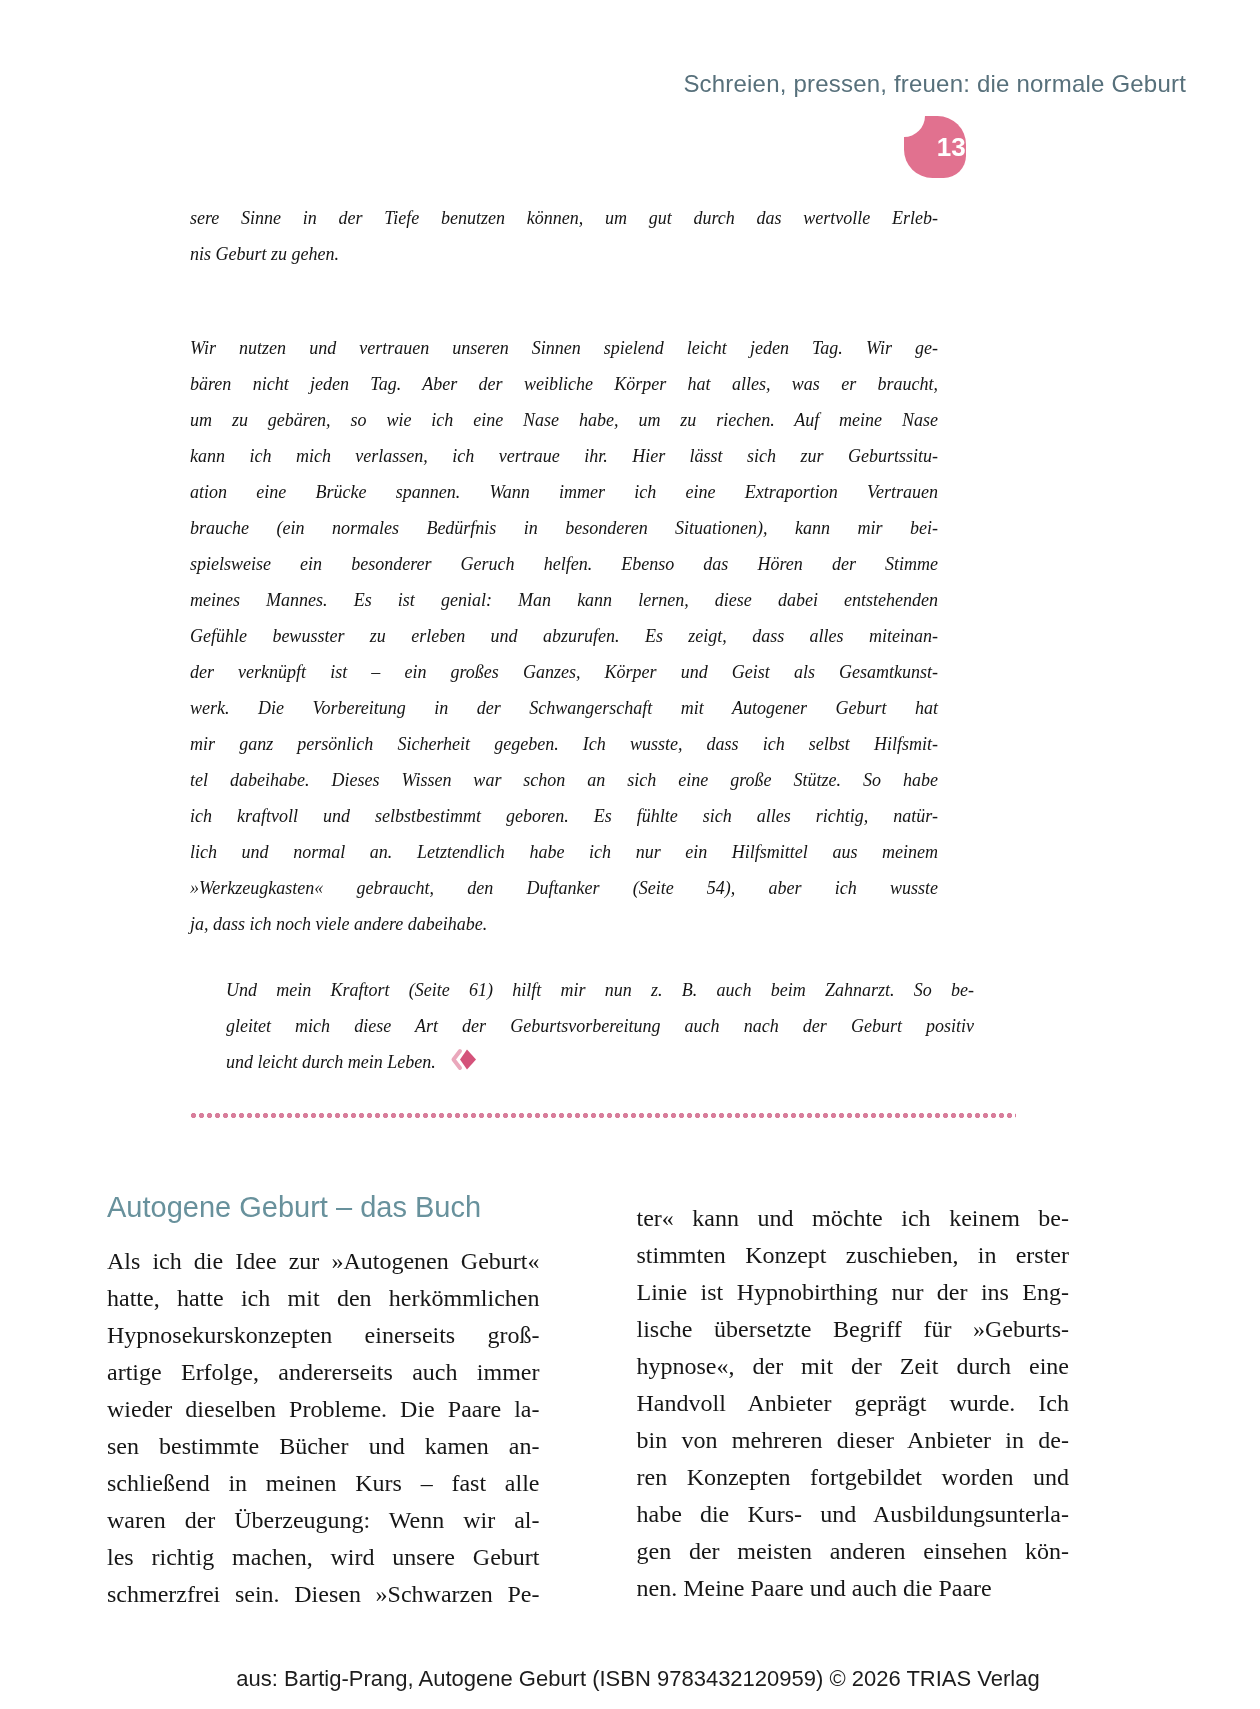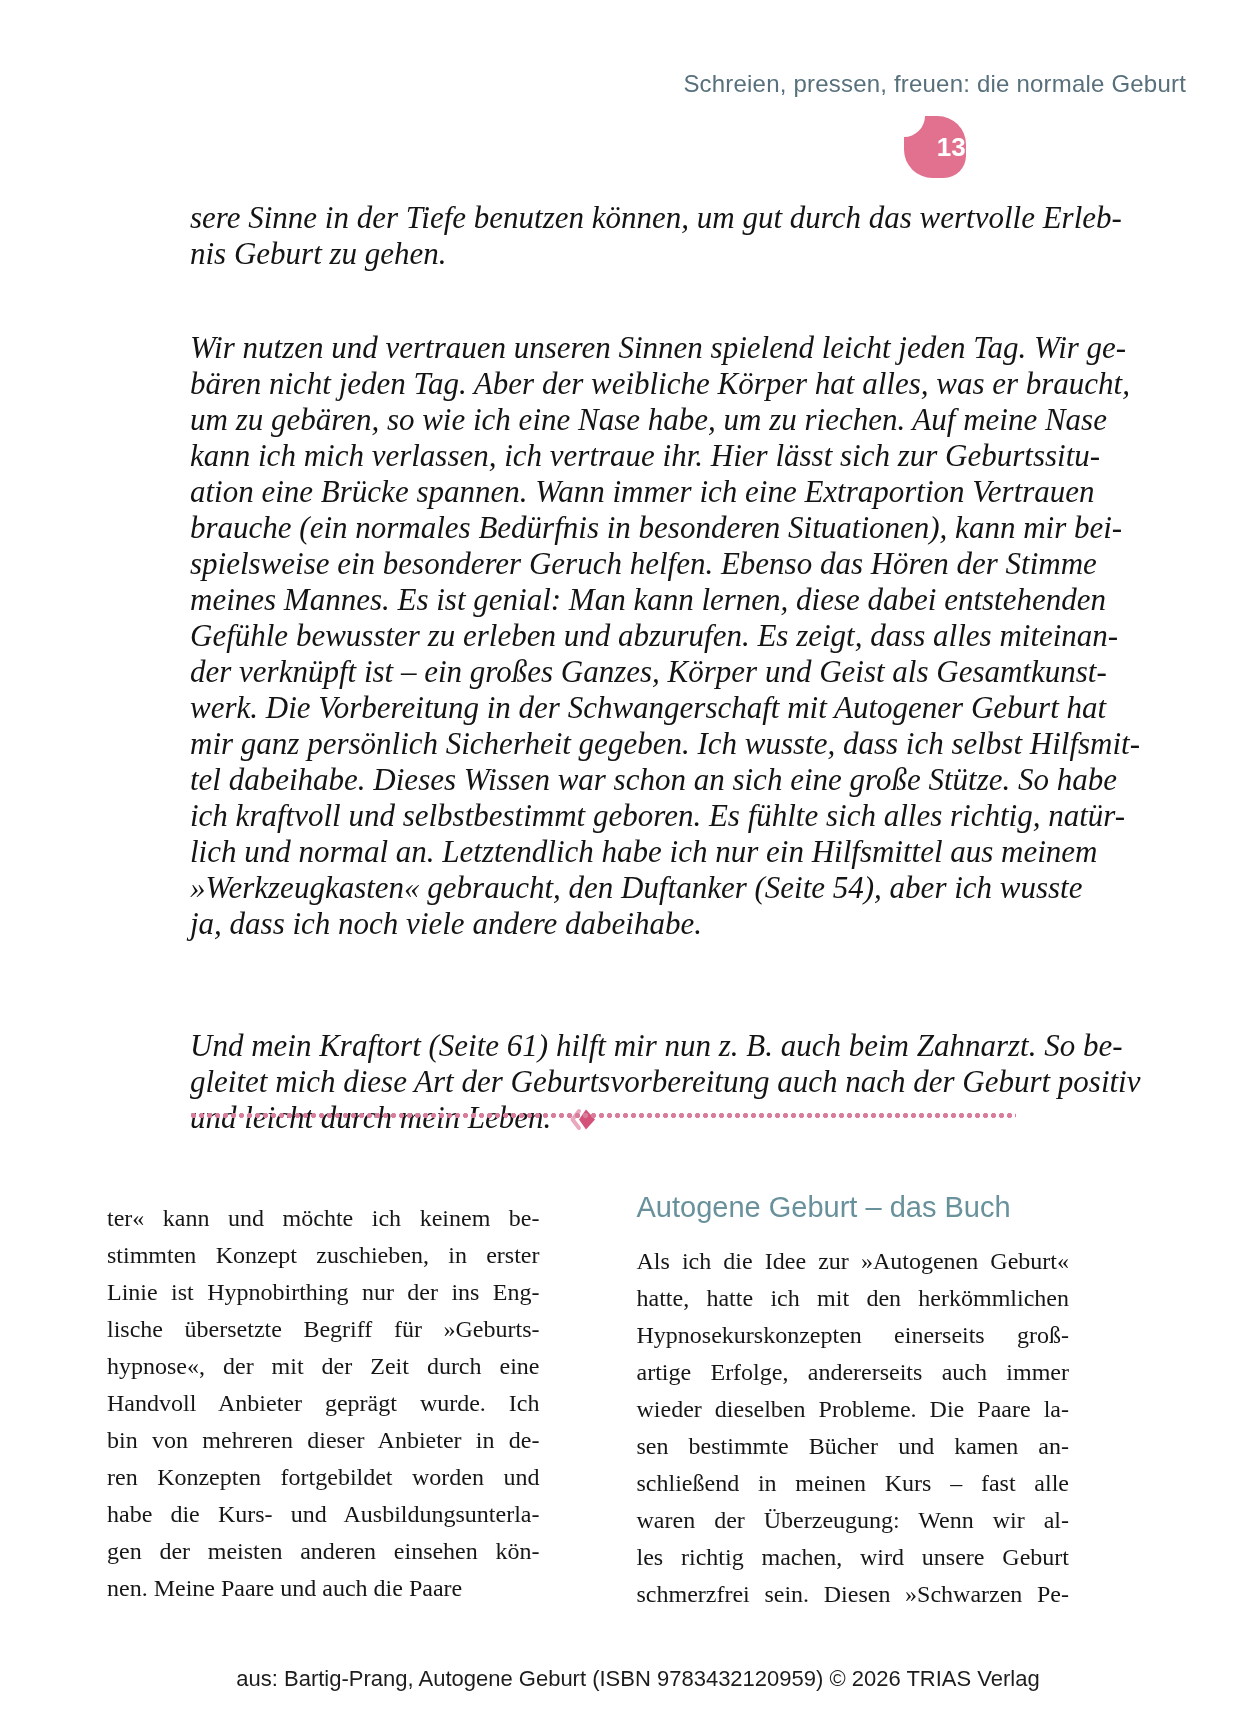--- a/index.html
+++ b/index.html
@@ -18,25 +18,25 @@
   }
   .badge::after {
     content:""; position:absolute; top:-21px; left:-21px; width:42px; height:42px;
     background:#ffffff; border-radius:50%;
   }
   .badge-number { font-family:"Liberation Sans", sans-serif; font-size:26px; font-weight:700; color:#ffffff; }
 
   
   .quote {
     position:absolute; left:190px; width:748px;
-    font-style:italic; font-size:31px; line-height:36px; color:#141414;
+    font-style:italic; font-size:18px; line-height:36px; color:#141414;
   }
   #quote-p1 { top:200px; }
   #quote-p2 { top:330px; }
-  #quote-p3 { top:1028px; }
+  #quote-p3 { top:972px;margin-left:36px; }
 
   .line { white-space:nowrap; text-align:justify; text-align-last:justify; }
   .line.short { text-align-last:left; }
 
   .end-mark { display:inline-block; margin-left:10px; vertical-align:-3px; }
 
   
   .divider {
     position:absolute; top:1112px; left:190px; width:826px; height:7px;
     background-image:radial-gradient(circle at 3.5px 3.5px, #d87e9b 2.4px, rgba(216,126,155,0) 2.9px);
@@ -106,43 +106,43 @@
           <path d="M10 3 L3.5 11.5 L10 20" fill="none" stroke="#eaa8bc" stroke-width="4" stroke-linecap="round" stroke-linejoin="round"></path>
           <path d="M17 1.5 L26 11.5 L17 21.5 L10 11.5 Z" fill="#d4527a"></path>
         </svg>
       </span>
     </div>
   </div>
 
   <div class="divider"></div>
 
   <div class="section">
+    <div class="col col-left">
+      <h2 class="section-heading">Autogene Geburt – das Buch</h2>
+      <div class="line">Als ich die Idee zur »Autogenen Geburt«</div>
+      <div class="line">hatte, hatte ich mit den herkömmlichen</div>
+      <div class="line">Hypnosekurskonzepten einerseits groß-</div>
+      <div class="line">artige Erfolge, andererseits auch immer</div>
+      <div class="line">wieder dieselben Probleme. Die Paare la-</div>
+      <div class="line">sen bestimmte Bücher und kamen an-</div>
+      <div class="line">schließend in meinen Kurs – fast alle</div>
+      <div class="line">waren der Überzeugung: Wenn wir al-</div>
+      <div class="line">les richtig machen, wird unsere Geburt</div>
+      <div class="line">schmerzfrei sein. Diesen »Schwarzen Pe-</div>
+    </div>
     <div class="col col-right">
       <div class="line">ter« kann und möchte ich keinem be-</div>
       <div class="line">stimmten Konzept zuschieben, in erster</div>
       <div class="line">Linie ist Hypnobirthing nur der ins Eng-</div>
       <div class="line">lische übersetzte Begriff für »Geburts-</div>
       <div class="line">hypnose«, der mit der Zeit durch eine</div>
       <div class="line">Handvoll Anbieter geprägt wurde. Ich</div>
       <div class="line">bin von mehreren dieser Anbieter in de-</div>
       <div class="line">ren Konzepten fortgebildet worden und</div>
       <div class="line">habe die Kurs- und Ausbildungsunterla-</div>
       <div class="line">gen der meisten anderen einsehen kön-</div>
       <div class="line short">nen. Meine Paare und auch die Paare</div>
     </div>
-    <div class="col col-left">
-      <h2 class="section-heading">Autogene Geburt – das Buch</h2>
-      <div class="line">Als ich die Idee zur »Autogenen Geburt«</div>
-      <div class="line">hatte, hatte ich mit den herkömmlichen</div>
-      <div class="line">Hypnosekurskonzepten einerseits groß-</div>
-      <div class="line">artige Erfolge, andererseits auch immer</div>
-      <div class="line">wieder dieselben Probleme. Die Paare la-</div>
-      <div class="line">sen bestimmte Bücher und kamen an-</div>
-      <div class="line">schließend in meinen Kurs – fast alle</div>
-      <div class="line">waren der Überzeugung: Wenn wir al-</div>
-      <div class="line">les richtig machen, wird unsere Geburt</div>
-      <div class="line">schmerzfrei sein. Diesen »Schwarzen Pe-</div>
-    </div>
   </div>
 
   <div class="footer">aus: Bartig-Prang, Autogene Geburt (ISBN 9783432120959) © 2026 TRIAS Verlag</div>
 
 </div>
 
 </body></html>

